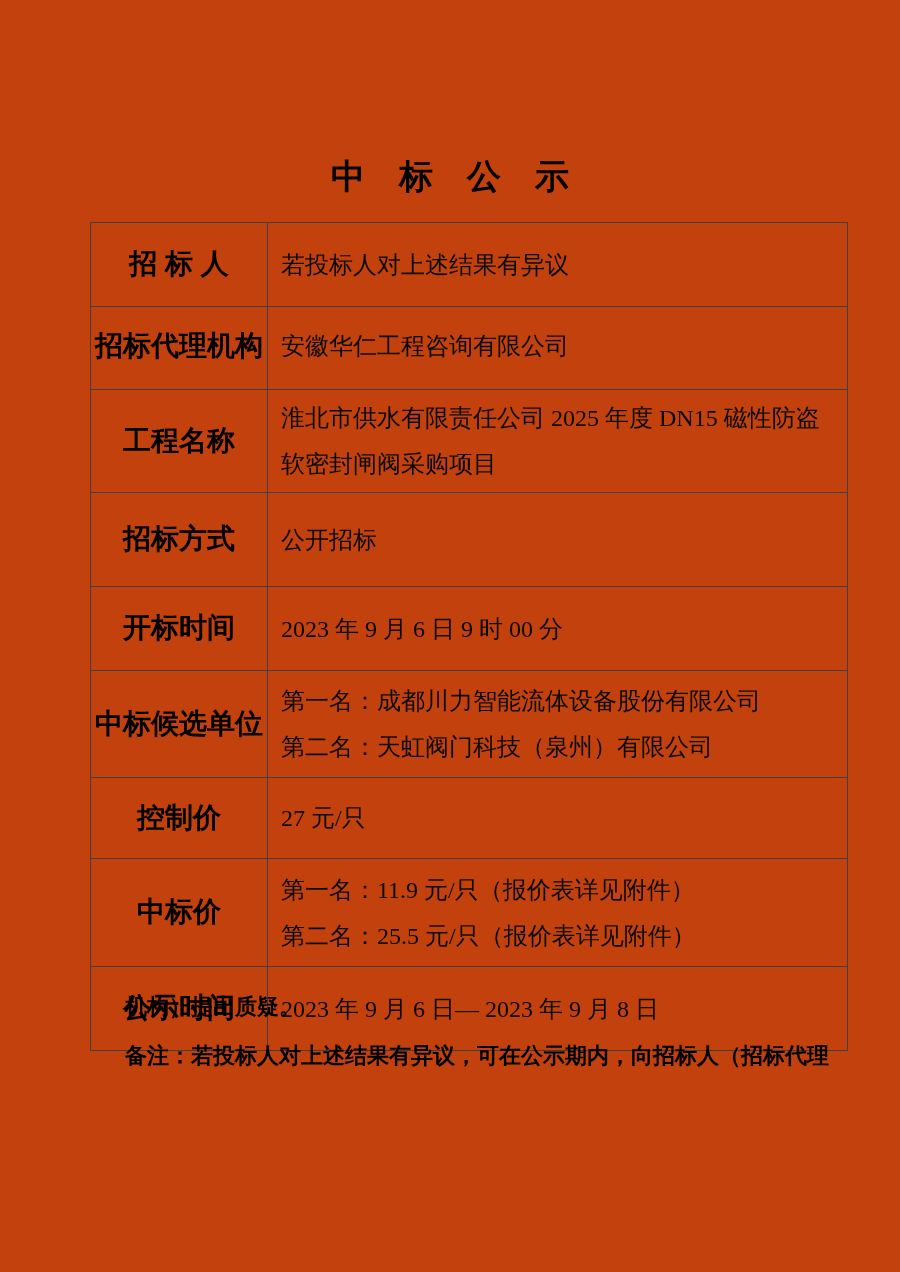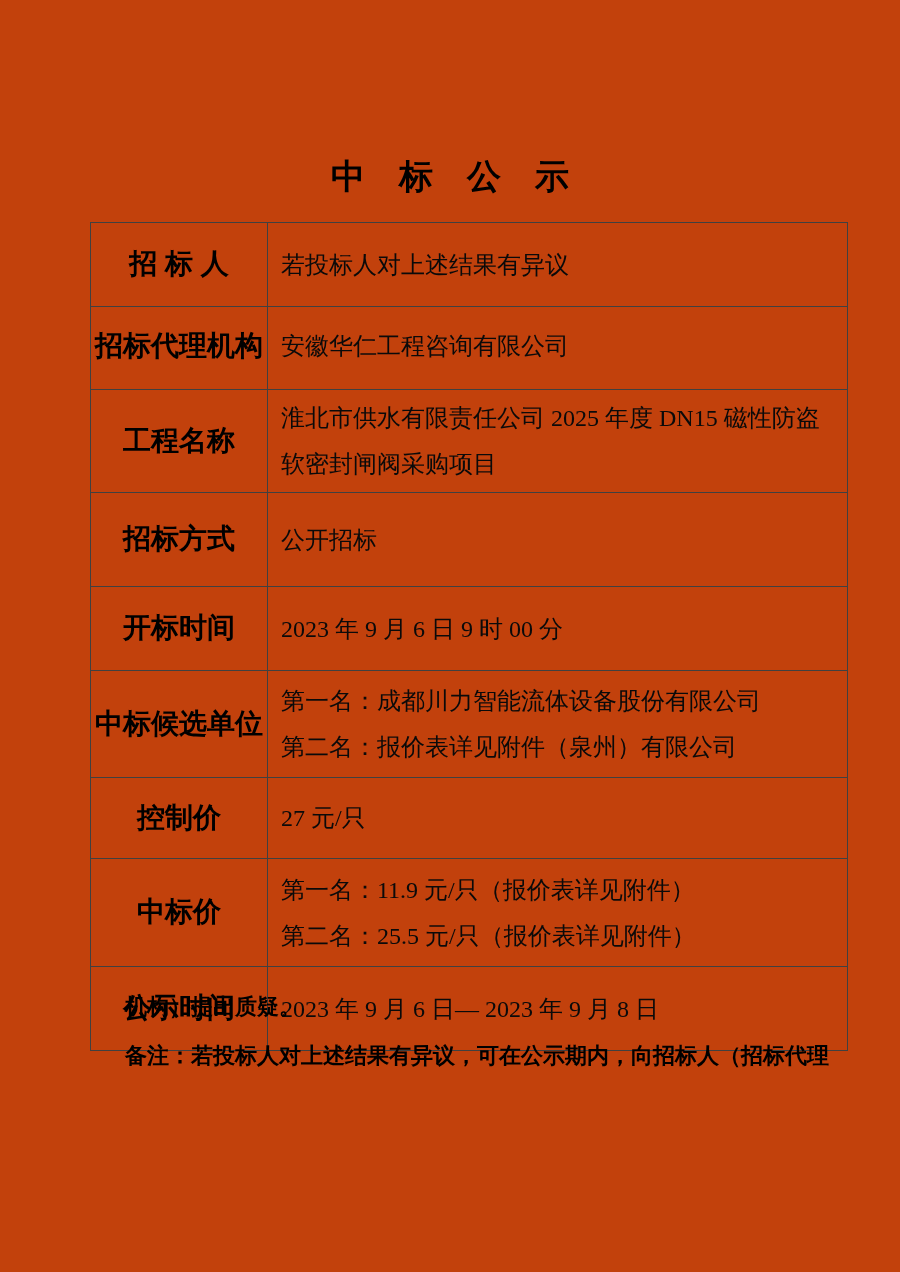--- a/index.html
+++ b/index.html
@@ -117,21 +117,21 @@
       <tr class="r4">
         <td class="label-cell">开标时间</td>
         <td class="value-cell">
           <div>2023 年 9 月 6 日 9 时 00 分</div>
         </td>
       </tr>
       <tr class="r5">
         <td class="label-cell">中标候选单位</td>
         <td class="value-cell">
           <div>第一名：成都川力智能流体设备股份有限公司</div>
-          <div>第二名：报价表详见附件（泉州）有限公司</div>
+          <div>第二名：天虹阀门科技（泉州）有限公司</div>
         </td>
       </tr>
       <tr class="r6">
         <td class="label-cell">控制价</td>
         <td class="value-cell">
           <div>27 元/只</div>
         </td>
       </tr>
       <tr class="r7">
         <td class="label-cell">中标价</td>

